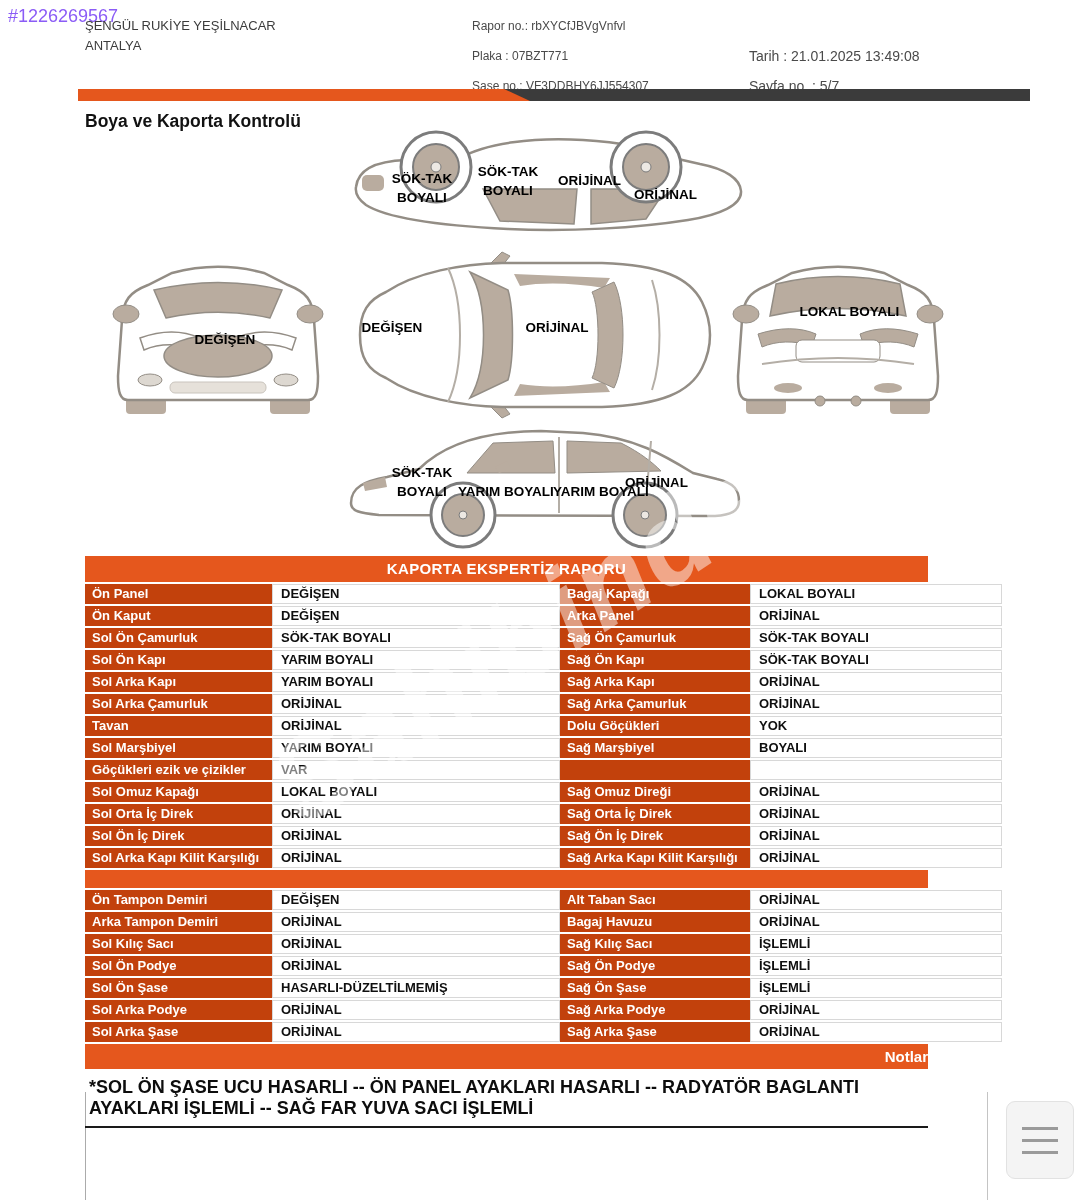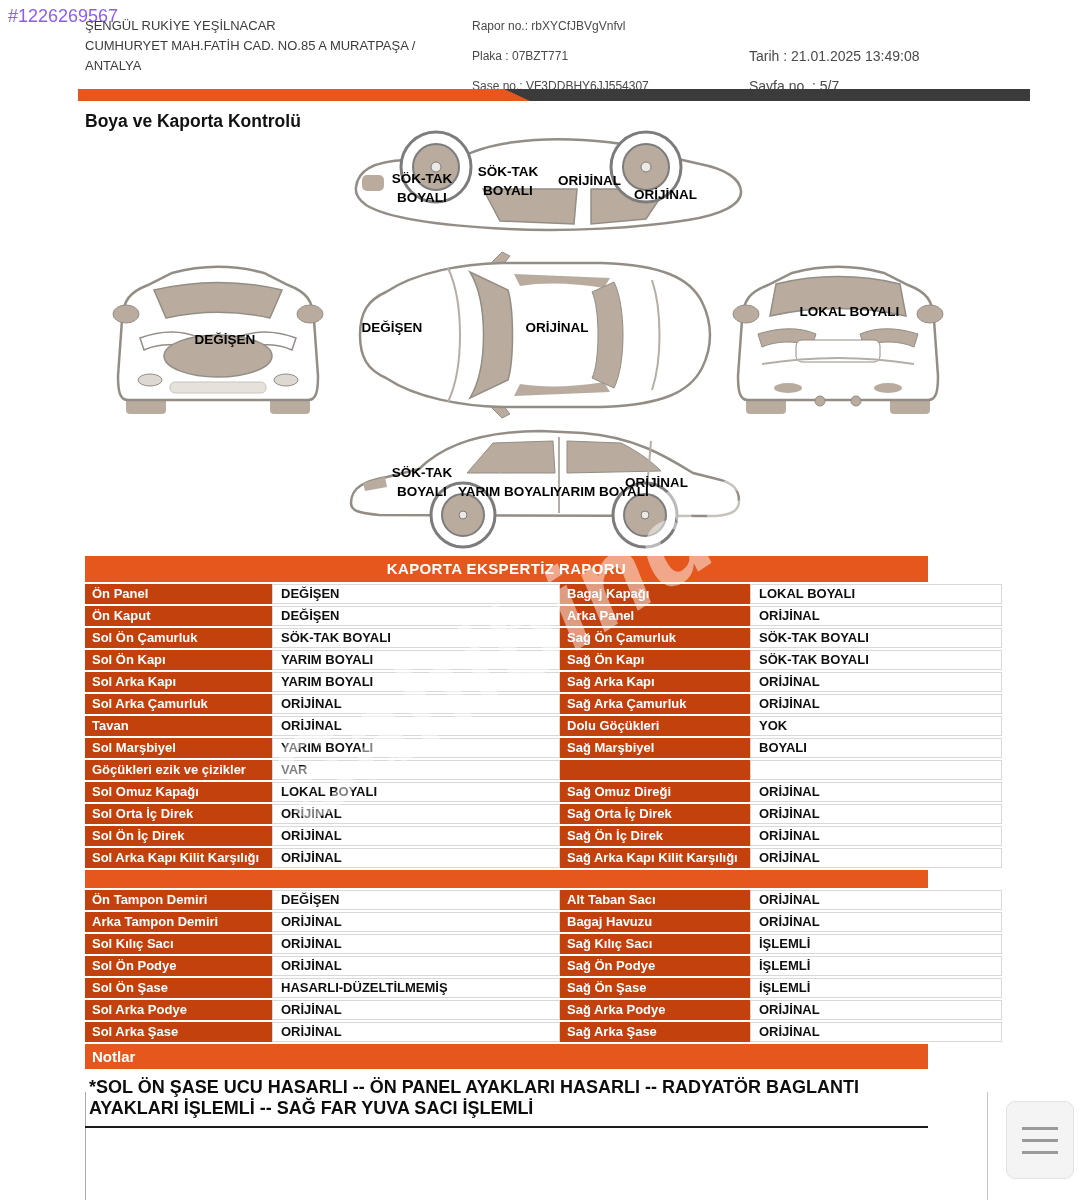--- a/index.html
+++ b/index.html
@@ -25,21 +25,21 @@
   .tbl{position:absolute;left:85px;top:556px;width:843px;z-index:2;}
   .thead{height:26px;line-height:26px;background:#E5571D;color:#fff;text-align:center;
          font-size:15px;font-weight:700;letter-spacing:.4px;}
   .trow{display:grid;grid-template-columns:187px 288px 190px 252px;height:20px;margin-top:2px;}
   .cell-label{background:#c2410c;color:#fff;font-size:13px;font-weight:600;line-height:20px;
               padding-left:7px;box-sizing:border-box;white-space:nowrap;overflow:hidden;}
   .cell-value{background:#fff;border:1px solid #D8D8D8;color:#0f0f0f;font-size:13px;font-weight:700;
               line-height:18px;padding-left:8px;box-sizing:border-box;white-space:nowrap;overflow:hidden;}
   .gapband{height:18px;background:#E5571D;margin-top:2px;}
   .notes-head{margin-top:2px;height:25px;line-height:25px;background:#E5571D;color:#fff;
-              font-size:15px;font-weight:700;padding-left:7px;box-sizing:border-box;}
+              font-size:15px;font-weight:700;padding-left:7px;box-sizing:border-box;text-align:right;}
   .notes-body{padding:8px 0 7px 4px;font-size:18px;font-weight:700;color:#0d0d0d;
               border-bottom:2px solid #1a1a1a;}
 
   .watermark{position:absolute;left:150px;top:420px;width:800px;height:400px;z-index:5;
              display:flex;align-items:center;justify-content:center;pointer-events:none;
              transform:rotate(-33deg);font-size:115px;font-weight:700;font-style:italic;
              color:rgba(255,255,255,.48);letter-spacing:2px;}
 
   .edge-left{position:absolute;left:85px;top:1092px;width:1px;height:108px;background:#ababab;}
   .edge-right{position:absolute;left:987px;top:1092px;width:1px;height:108px;background:#c4c4c4;}
@@ -54,21 +54,20 @@
 </style>
 </head>
 <body>
 
 <div class="canvas">
 
   <div class="page-id">#1226269567</div>
 
   <div class="cust">
     <div>ŞENGÜL RUKİYE YEŞİLNACAR</div>
-    <div>CUMHURYET MAH.FATİH CAD. NO.85 A MURATPAŞA /</div>
     <div>ANTALYA</div>
   </div>
 
   <div class="repinfo">
     <div>Rapor no.: rbXYCfJBVgVnfvl</div>
     <div>Plaka : 07BZT771</div>
     <div>Şase no.: VF3DDBHY6JJ554307</div>
   </div>
 
   <div class="dateinfo">

